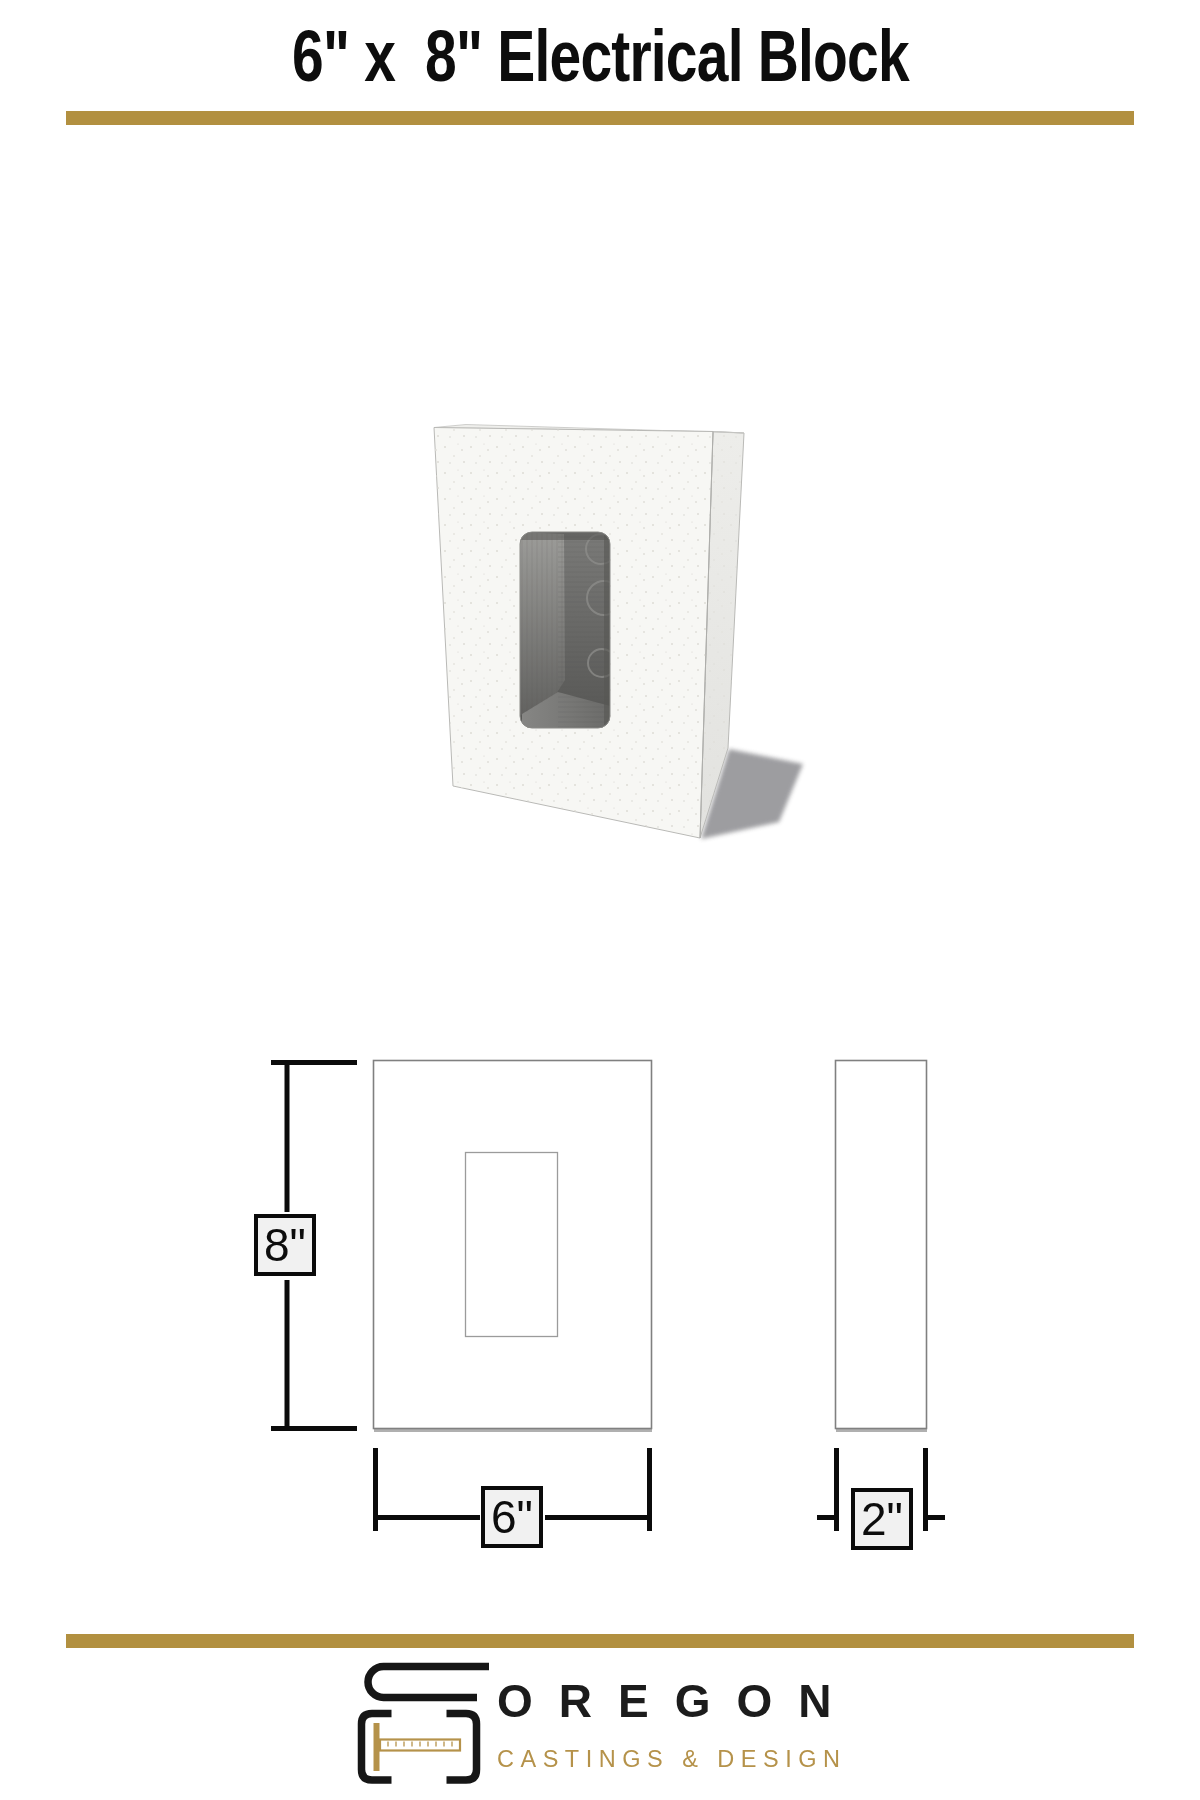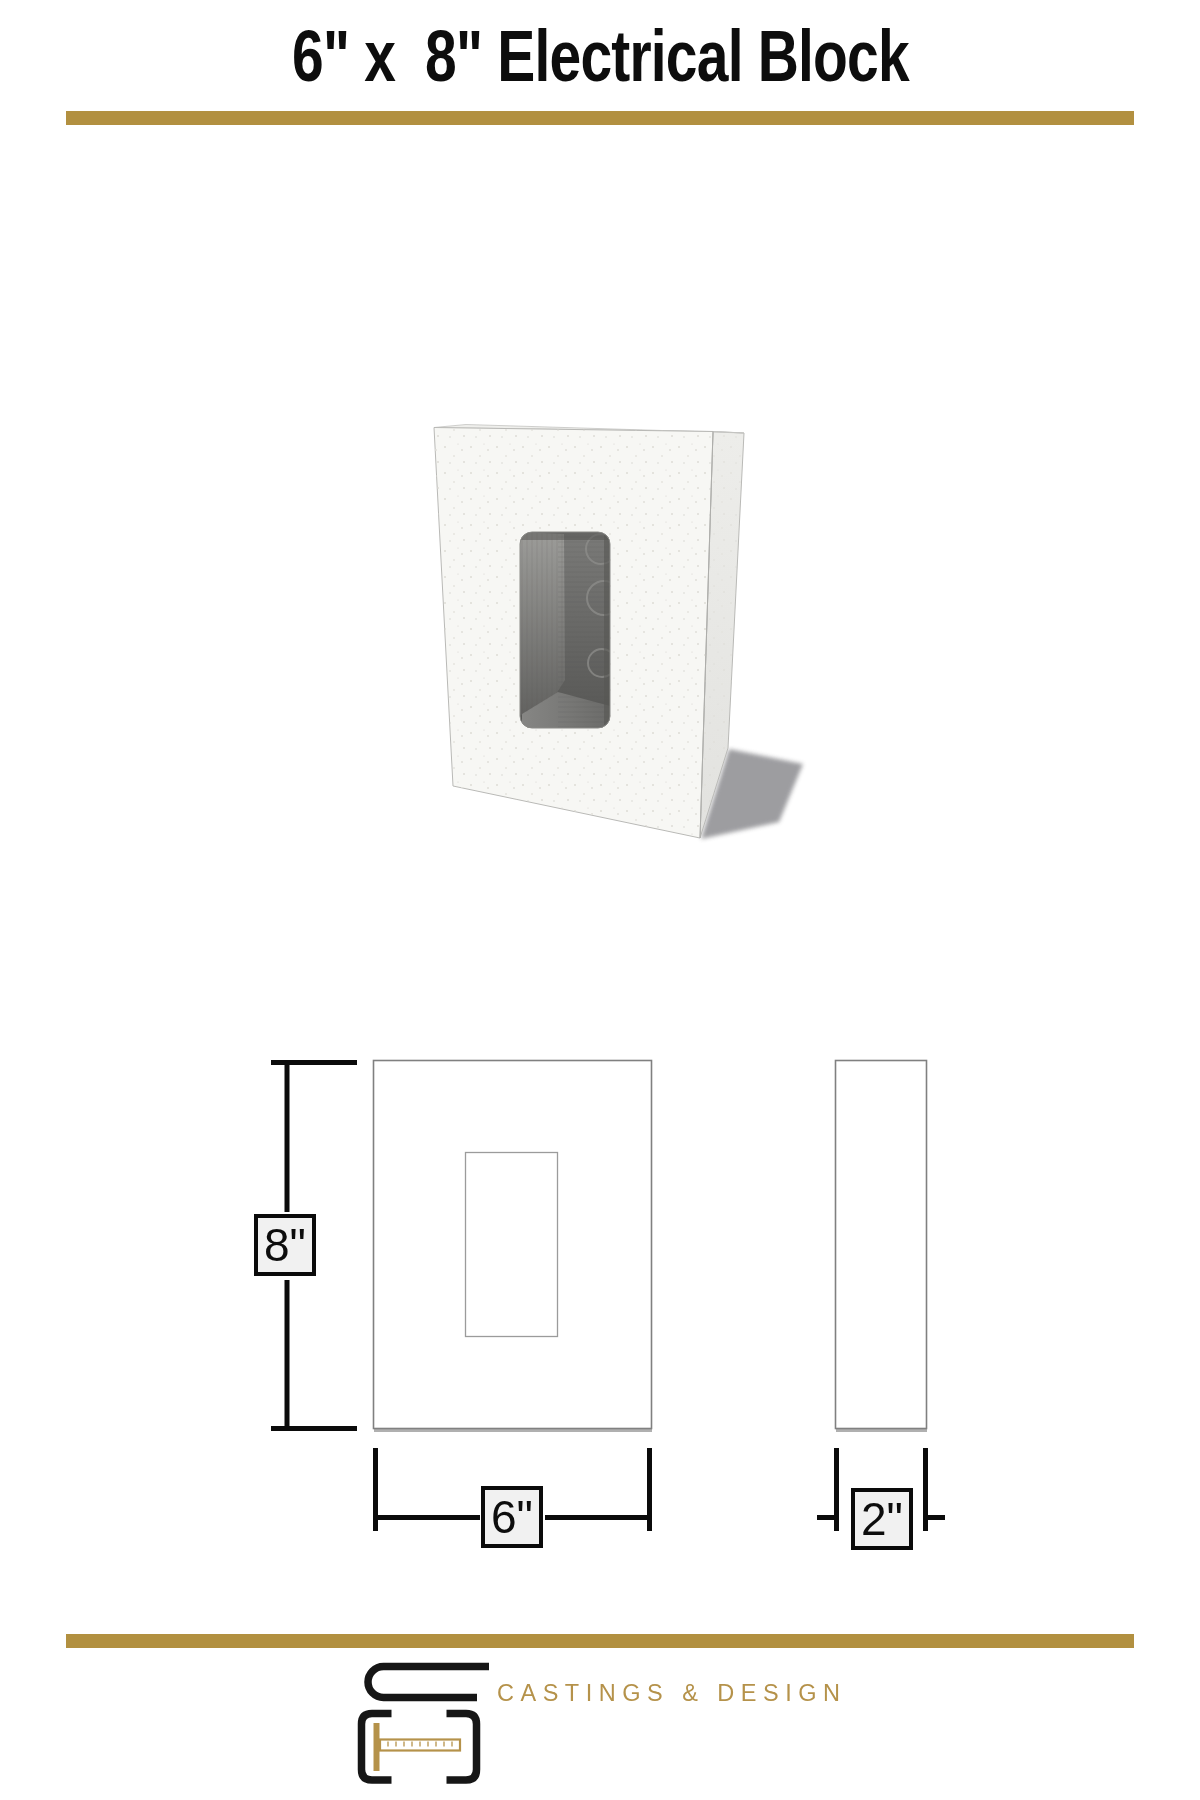--- a/index.html
+++ b/index.html
@@ -29,21 +29,21 @@
   .dim-box.h8{left:254px;top:1214px;}
   .dim-box.w6{left:481px;top:1486px;}
   .dim-box.t2{left:851px;top:1488px;}
 
   
   .footer{position:absolute;left:0;top:1650px;width:1200px;height:150px;}
   .logo-icon{position:absolute;left:350px;top:5px;width:148px;height:145px;}
   .brand{position:absolute;left:497px;top:28px;}
   .brand-name{font-size:46px;font-weight:700;letter-spacing:26px;line-height:1;
               color:#1c1c1c;white-space:nowrap;}
-  .brand-tagline{margin-top:4px;font-size:23.5px;font-weight:400;letter-spacing:6.5px;
+  .brand-tagline{margin-top:24px;font-size:23.5px;font-weight:400;letter-spacing:6.5px;
                  line-height:1;color:#B5924A;white-space:nowrap;}
 </style>
 </head>
 <body>
 
 <div class="page">
 
   <h1 class="title"><span class="title-inner">6" x  8" Electrical Block</span></h1>
 
   <div class="gold-rule top"></div>
@@ -166,17 +166,18 @@
           <line x1="412" y1="1741.5" x2="412" y2="1746.5"></line>
           <line x1="420" y1="1741.5" x2="420" y2="1746.5"></line>
           <line x1="428" y1="1741.5" x2="428" y2="1746.5"></line>
           <line x1="436" y1="1741.5" x2="436" y2="1746.5"></line>
           <line x1="444" y1="1741.5" x2="444" y2="1746.5"></line>
           <line x1="452" y1="1741.5" x2="452" y2="1746.5"></line>
         </g>
       </g>
     </svg>
     <div class="brand">
+      <div class="brand-name">OREGON</div>
       <div class="brand-tagline">CASTINGS &amp; DESIGN</div>
     </div>
   </div>
 
 </div>
 
 </body></html>

